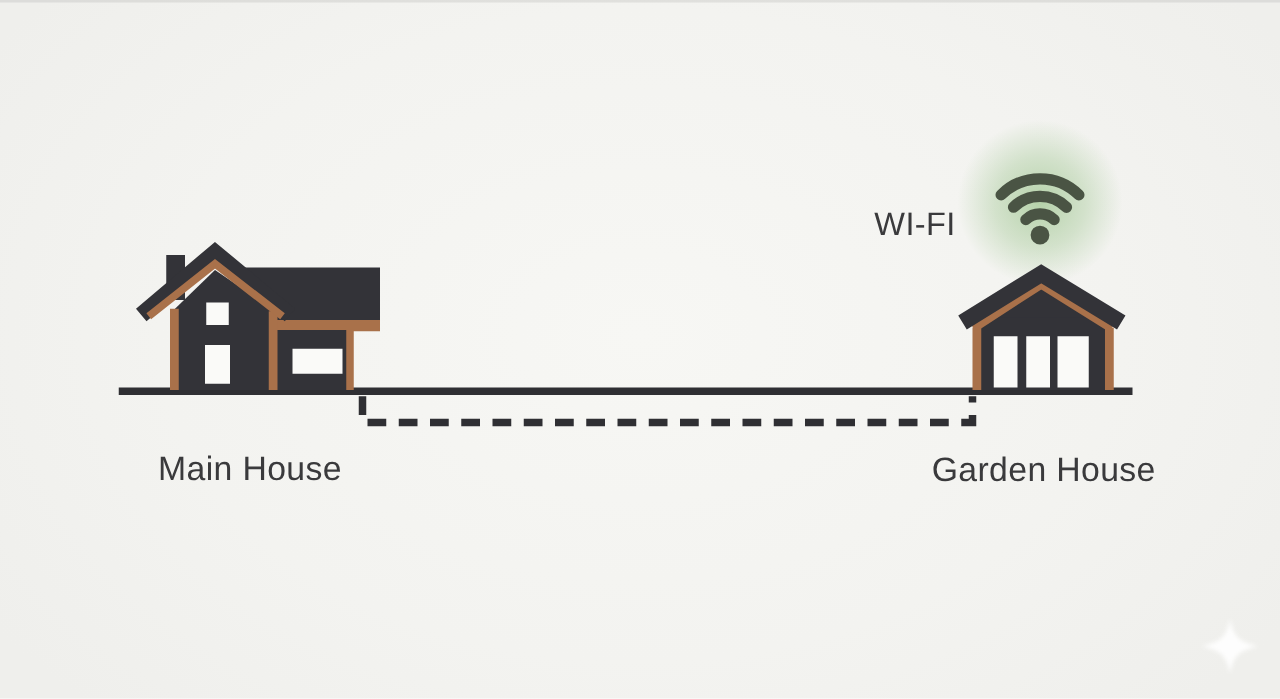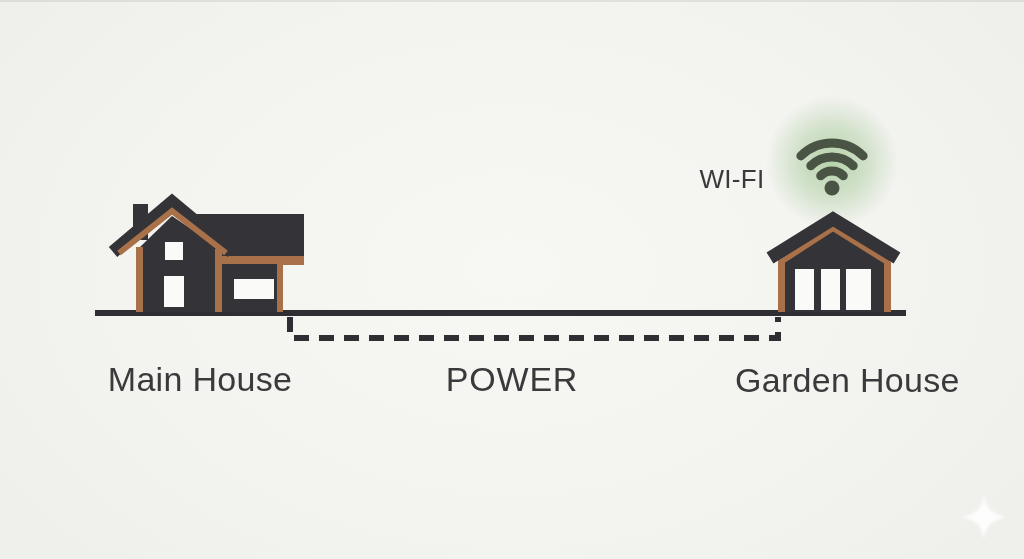--- a/index.html
+++ b/index.html
@@ -43,21 +43,21 @@
     stroke-linecap: butt;
   }
   .glow-stop-a { stop-color: var(--wifi-glow); stop-opacity: 0.95; }
   .glow-stop-b { stop-color: var(--wifi-glow); stop-opacity: 0.50; }
   .glow-stop-c { stop-color: var(--wifi-glow); stop-opacity: 0; }
   .sparkle { fill: var(--sparkle); opacity: 0.9; }
 
   .label {
     position: absolute;
     color: var(--text);
-    font-size: 34px;
+    font-size: 27px;
     line-height: 1.1;
     text-align: center;
     white-space: nowrap;
     letter-spacing: 0.3px;
   }
   .label-main-house  { left: 100px; top: 361px; width: 200px; }
   .label-power       { left: 412px; top: 361px; width: 200px; letter-spacing: 0.8px; }
   .label-garden-room { left: 735px; top: 362px; width: 200px; }
   .label-wifi        { left: 682px; top: 165px; width: 100px; font-size: 26px; }
 </style>
@@ -116,16 +116,15 @@
       <rect x="884" y="262" width="7" height="50" class="f-brown"></rect>
       <rect x="795" y="269" width="19" height="41" class="f-window"></rect>
       <rect x="821" y="269" width="19" height="41" class="f-window"></rect>
       <rect x="846" y="269" width="25" height="41" class="f-window"></rect>
     </g>
 
     <path d="M984,495 C987,510 991,513 1006,517 C991,521 987,524 984,539 C981,524 977,521 962,517 C977,513 981,510 984,495 Z" class="sparkle" filter="url(#softBlur)"></path>
   </svg>
 
   <div class="label label-main-house">Main House</div>
-  <div class="label label-power">POWER</div>
   <div class="label label-garden-room">Garden House</div>
   <div class="label label-wifi">WI-FI</div>
 </div>
 
 </body></html>

